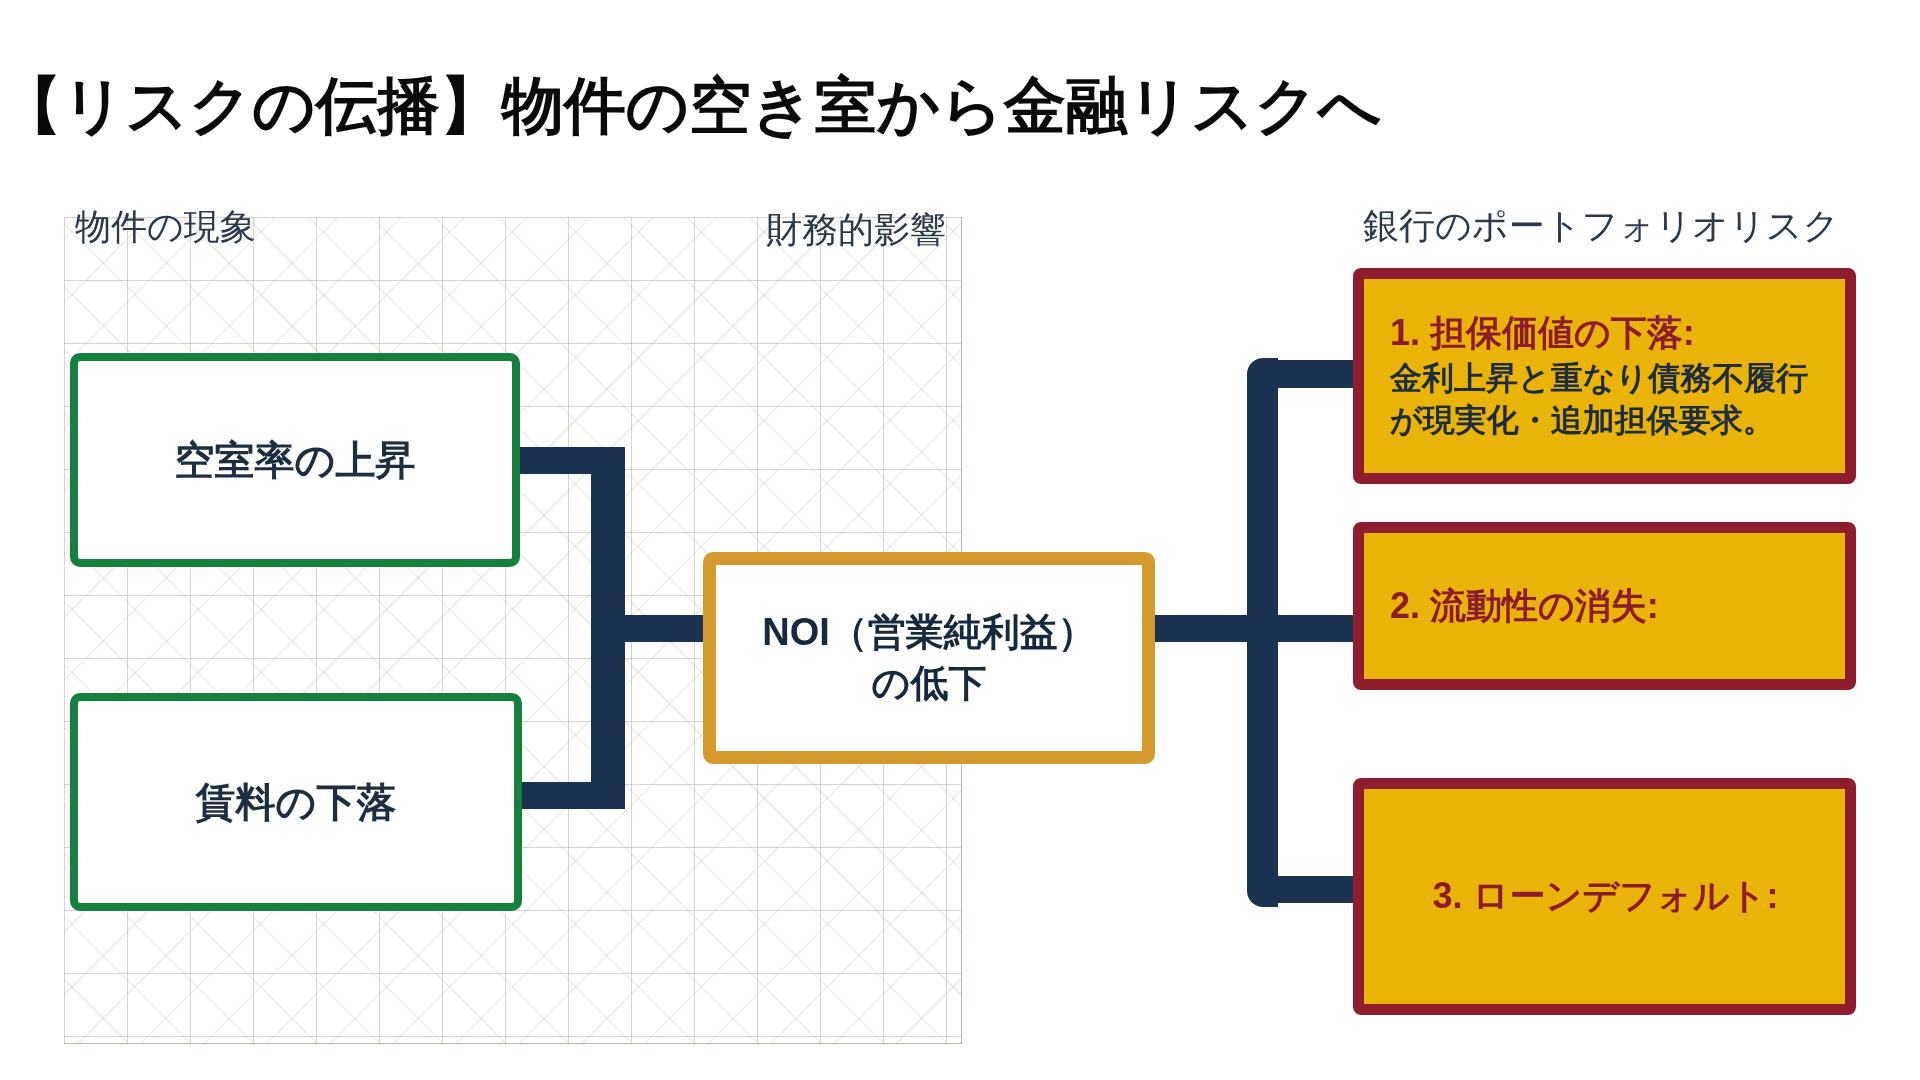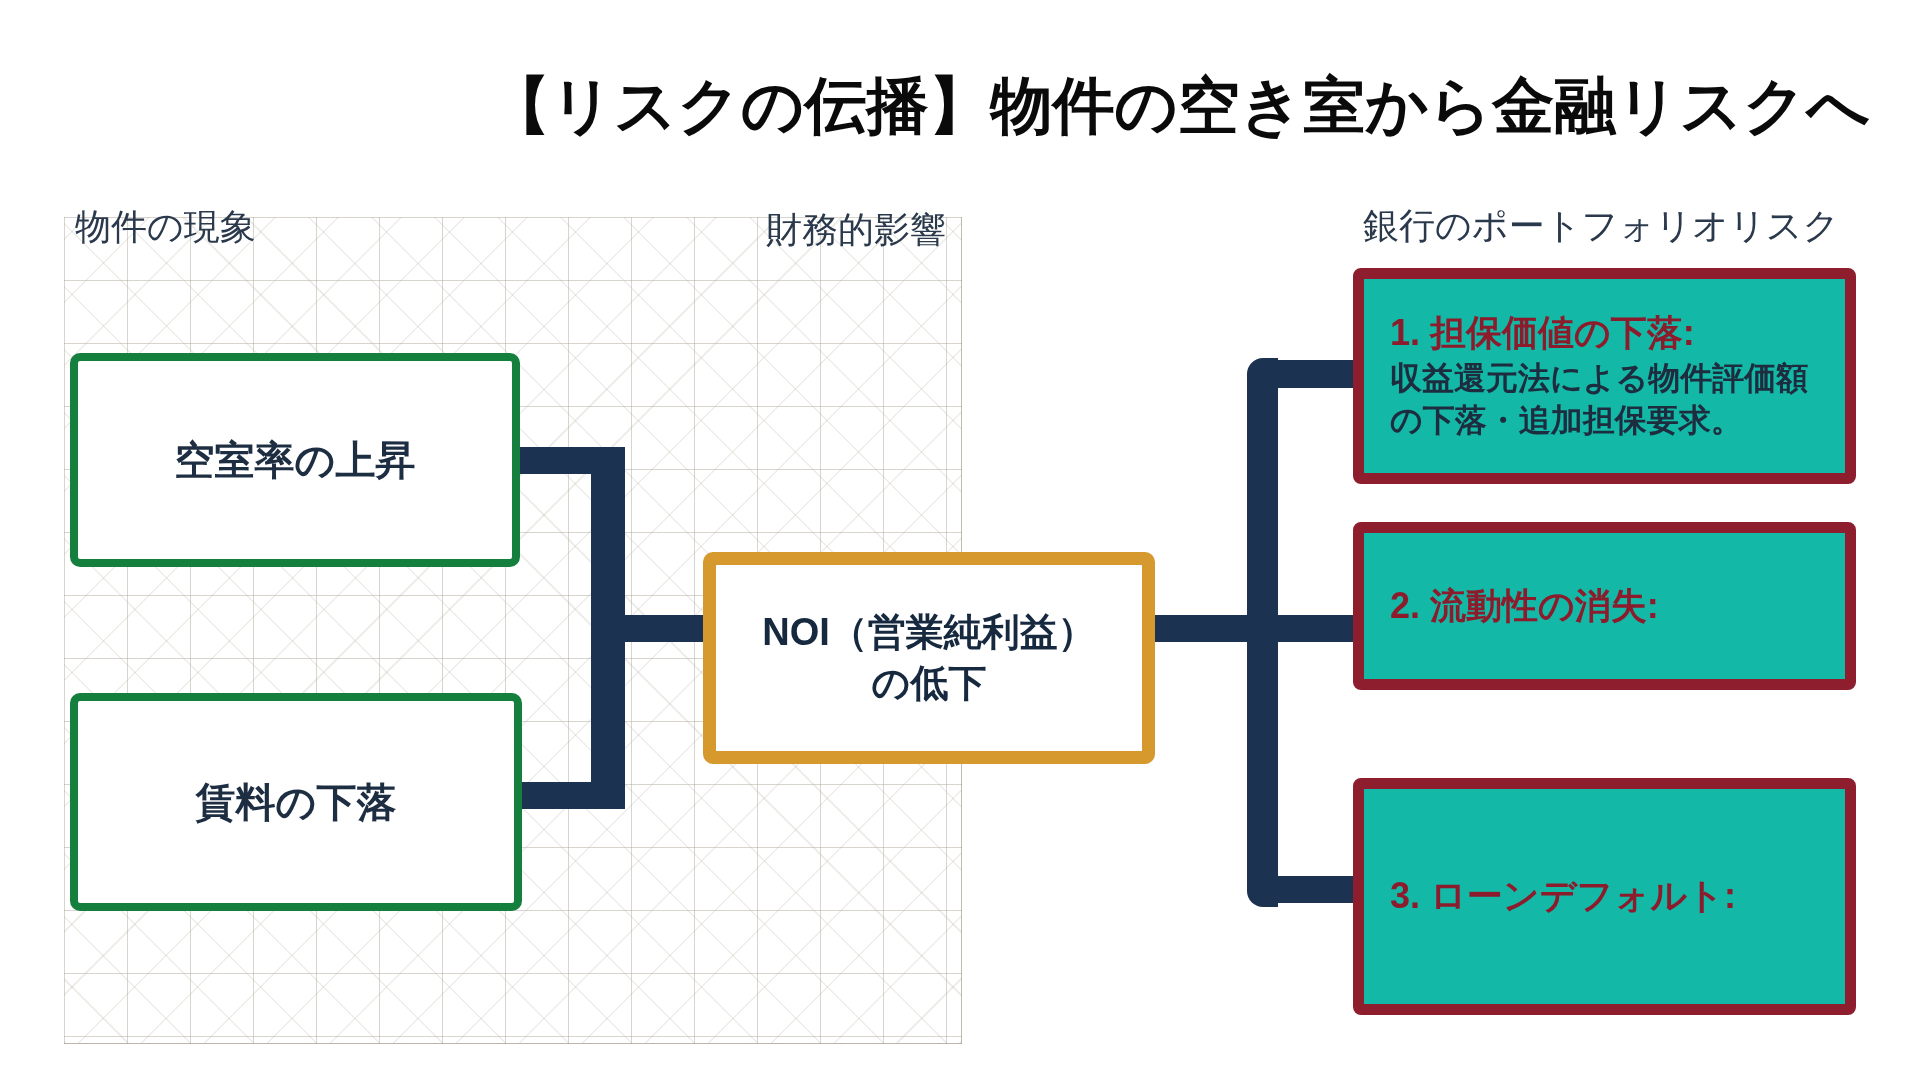--- a/index.html
+++ b/index.html
@@ -3,22 +3,22 @@
 <meta charset="utf-8">
 <style>
   html,body{margin:0;padding:0;background:#fff;}
   .canvas{
     position:relative;width:1920px;height:1080px;background:#ffffff;overflow:hidden;
     font-family:"Liberation Sans","DejaVu Sans",sans-serif;
     color:#1d2c3e;
   }
   
   .title{
-    position:absolute;left:0;top:64px;width:1842px;text-align:right;
-    font-size:62px;font-weight:800;letter-spacing:0;color:#0a0a0a;white-space:nowrap;margin-left:28px;
+    position:absolute;left:0;top:64px;width:1842px;text-align:left;
+    font-size:62px;font-weight:800;letter-spacing:0;color:#0a0a0a;white-space:nowrap;
   }
   
   .col-label{
     position:absolute;font-size:36px;font-weight:400;color:#2b394c;white-space:nowrap;
   }
   .col-label.left{left:75px;top:203px;}
   .col-label.mid{left:766px;top:206px;}
   .col-label.right{left:1363px;top:202px;}
   
   .grid{
@@ -51,28 +51,28 @@
   .node.vacancy{left:70px;top:353px;width:450px;height:214px;}
   .node.rent   {left:70px;top:693px;width:452px;height:218px;}
   .node-label{font-size:40px;font-weight:700;color:#1d2e42;white-space:nowrap;}
   .node.noi{
     left:703px;top:523px;width:452px;height:212px;
     border:13px solid #d5992e;border-radius:10px;flex-direction:column;margin-top:29px;
   }
   .noi-line{font-size:38px;font-weight:700;color:#17293f;line-height:1.35;white-space:nowrap;}
   
   .risk{
-    position:absolute;background:#14b8a6;z-index:2;box-sizing:border-box;
+    position:absolute;background:#eab308;z-index:2;box-sizing:border-box;
     border:11px solid #8e1d2d;border-radius:8px;
     display:flex;flex-direction:column;justify-content:center;
     padding:14px 24px 14px 26px;
   }
   .risk.r1{left:1353px;top:268px;width:503px;height:216px;}
   .risk.r2{left:1353px;top:522px;width:503px;height:168px;}
-  .risk.r3{left:1353px;top:778px;width:503px;height:237px;}
+  .risk.r3{left:1353px;top:778px;width:503px;height:237px;align-items:center;}
   .risk-heading{
     font-size:36px;font-weight:700;color:#8c1b2c;line-height:1.3;white-space:nowrap;
   }
   .risk-body{
     font-size:32px;font-weight:700;color:#1d2c3e;line-height:1.34;
     overflow-wrap:anywhere;line-break:anywhere;
   }
 </style>
 </head>
 <body>
@@ -104,21 +104,21 @@
     <span class="node-label">賃料の下落</span>
   </div>
 
   <div class="node noi">
     <span class="noi-line">NOI（営業純利益）</span>
     <span class="noi-line">の低下</span>
   </div>
 
   <div class="risk r1">
     <span class="risk-heading">1. 担保価値の下落:</span>
-    <span class="risk-body">収益還元法による物件評価額の下落・追加担保要求。</span>
+    <span class="risk-body">金利上昇と重なり債務不履行が現実化・追加担保要求。</span>
   </div>
   <div class="risk r2">
     <span class="risk-heading">2. 流動性の消失:</span>
   </div>
   <div class="risk r3">
     <span class="risk-heading">3. ローンデフォルト:</span>
   </div>
 
 </div>
 

